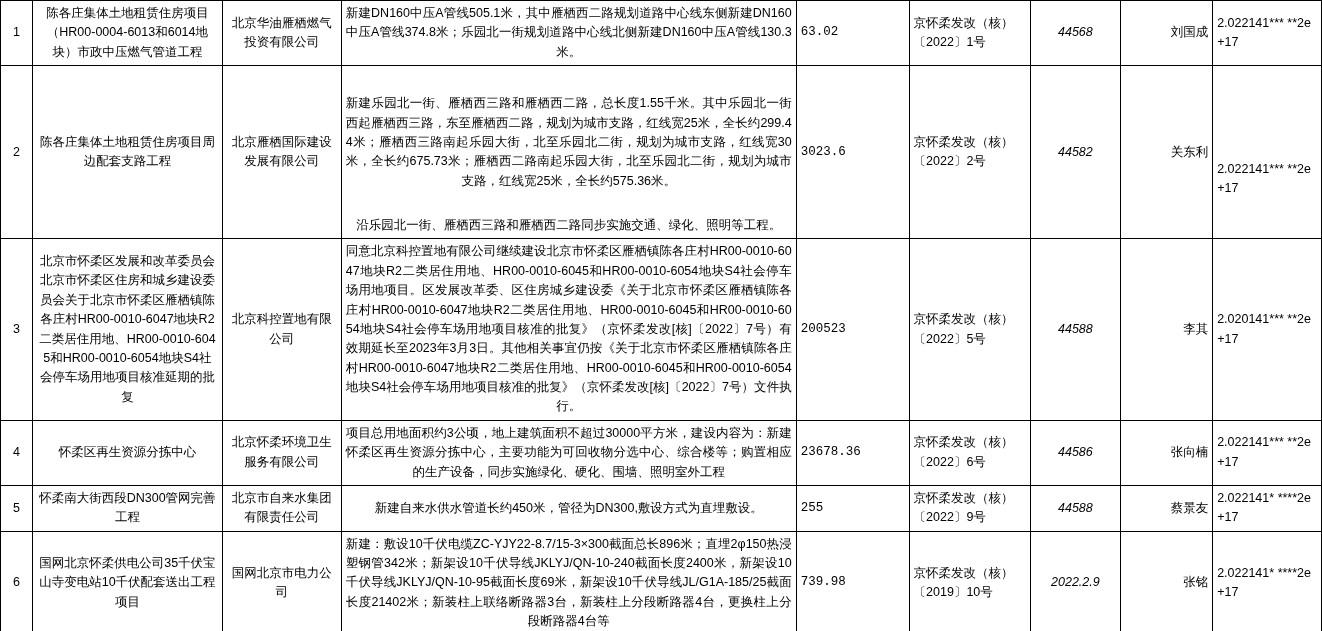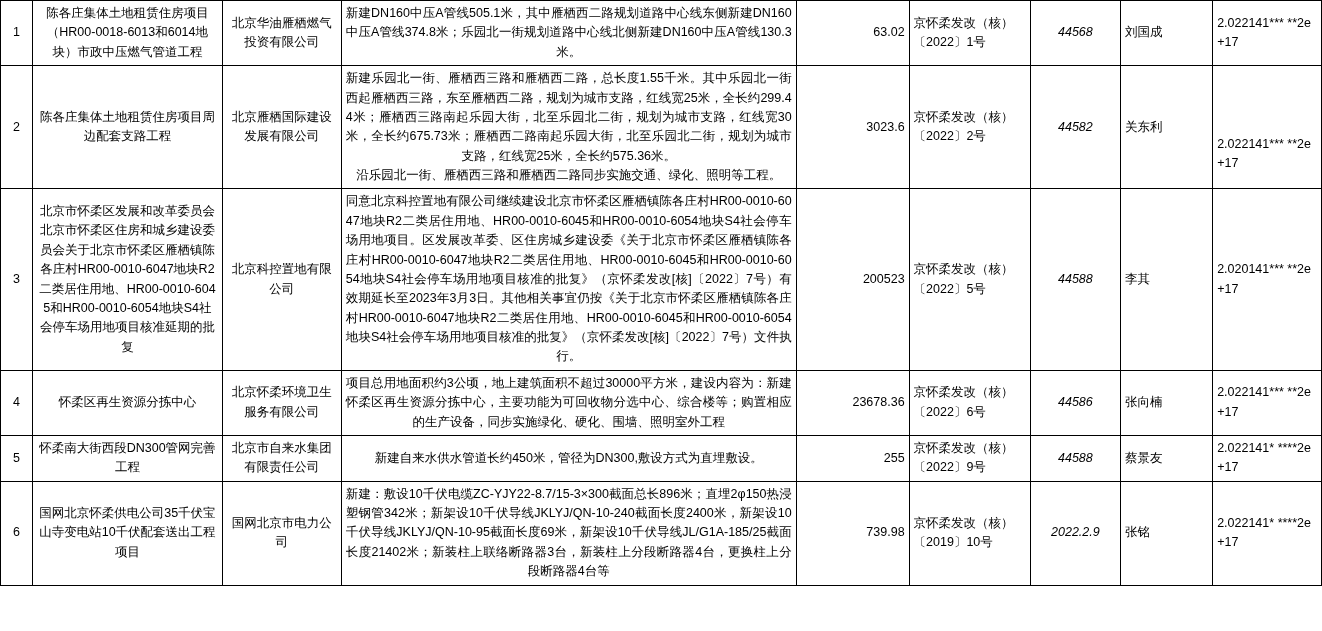--- a/index.html
+++ b/index.html
@@ -29,39 +29,39 @@
     border: 1px solid #000000;
     padding: 3px 4px;
     vertical-align: middle;
     word-break: break-all;
     overflow-wrap: break-word;
   }
   .c-idx      { width: 22px;  text-align: center; }
   .c-name     { width: 174px; text-align: center; }
   .c-unit     { width: 106px; text-align: center; font-family: Liberation Serif, serif; }
   .c-desc     { width: 430px; text-align: justify; text-align-last: center; }
-  .c-amt      { width: 100px; text-align: right; }
+  .c-amt      { width: 100px; text-align: left; font-family: Liberation Mono, monospace; }
   .c-doc      { width: 108px; }
   .c-num      { width: 78px;  text-align: center; font-style: italic; }
-  .c-person   { width: 80px;  text-align: left; }
+  .c-person   { width: 80px;  text-align: right; }
   .c-code     { width: 96px;  text-align: left; }
 
-  .desc-block { display: block; }
+  .desc-block { display: block; margin-top: 25px; }
   .desc-block + .desc-block { }
   .spacer-lines { display: block; height: 54px; }
 </style>
 </head>
 <body>
 
 <div id="page">
   <table class="doc-table">
     <tbody>
       <tr>
         <td class="c-idx">1</td>
-        <td class="c-name">陈各庄集体土地租赁住房项目（HR00-0018-6013和6014地块）市政中压燃气管道工程</td>
+        <td class="c-name">陈各庄集体土地租赁住房项目（HR00-0004-6013和6014地块）市政中压燃气管道工程</td>
         <td class="c-unit">北京华油雁栖燃气投资有限公司</td>
         <td class="c-desc">新建DN160中压A管线505.1米，其中雁栖西二路规划道路中心线东侧新建DN160中压A管线374.8米；乐园北一街规划道路中心线北侧新建DN160中压A管线130.3米。</td>
         <td class="c-amt">63.02</td>
         <td class="c-doc">京怀柔发改（核）〔2022〕1号</td>
         <td class="c-num">44568</td>
         <td class="c-person">刘国成</td>
         <td class="c-code">
           <span>2.022141***</span>
           <span>**2e+17</span>
         </td>

